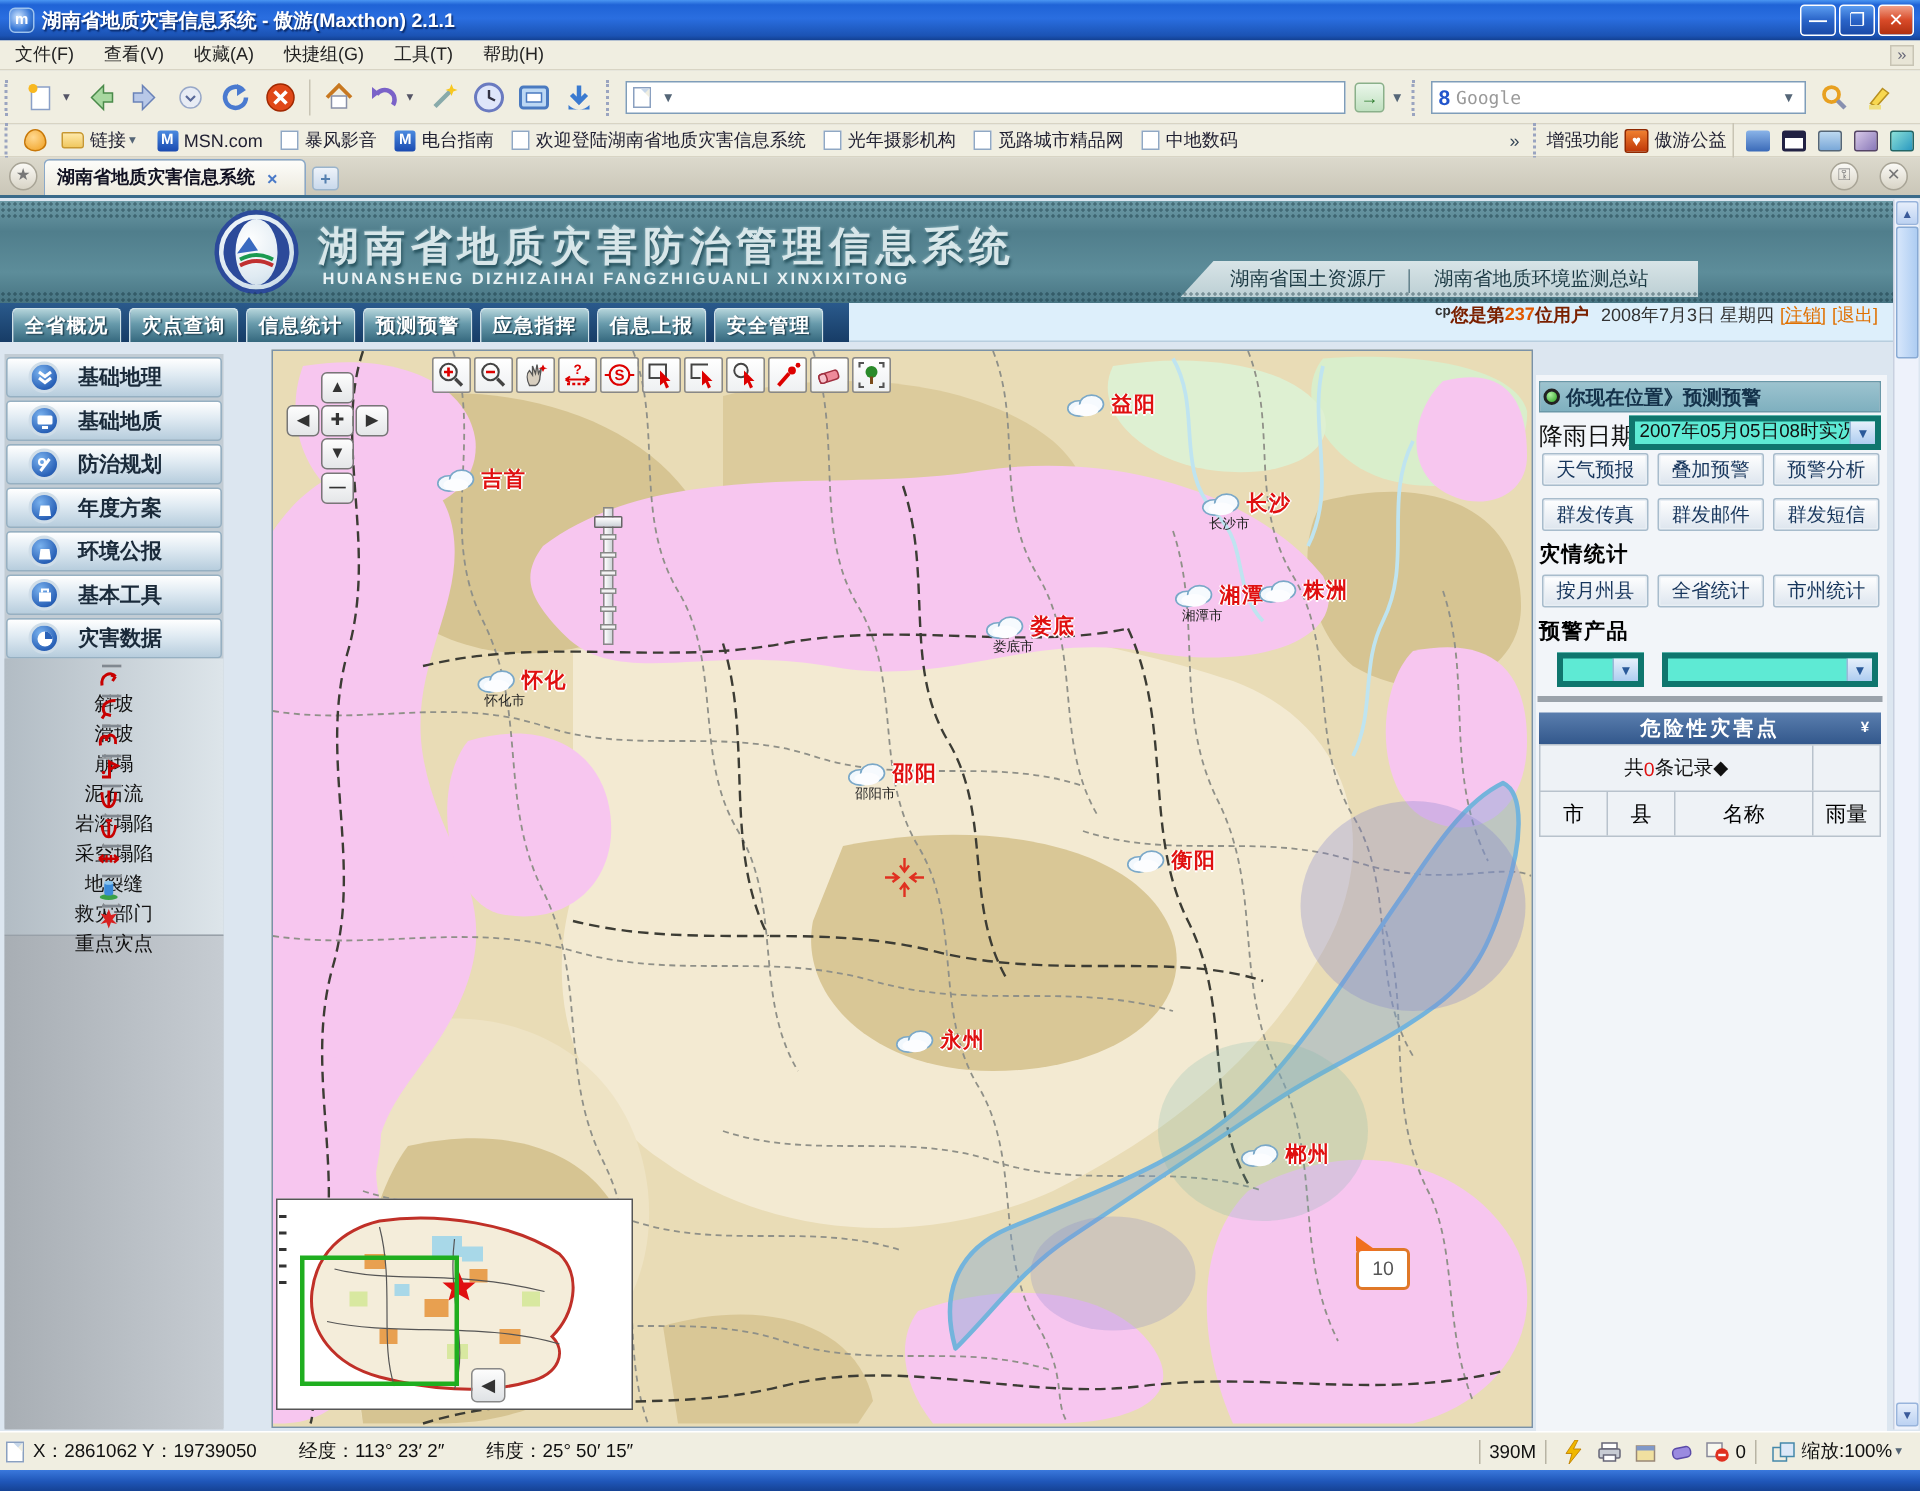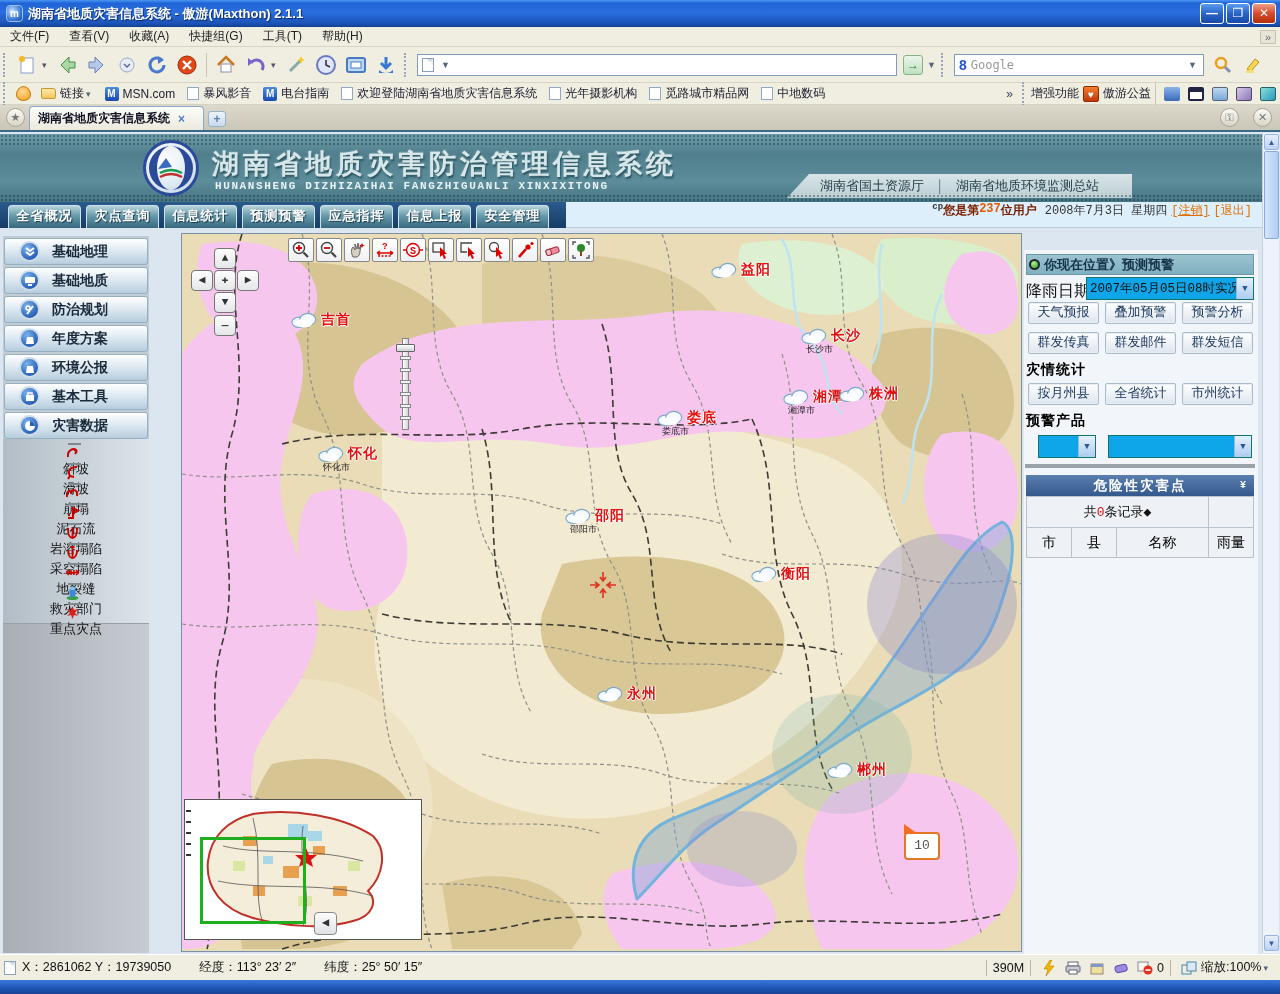--- a/index.html
+++ b/index.html
@@ -72,21 +72,21 @@
   .tab-active { height:24px; min-width:175px; background:linear-gradient(180deg,#fdfdfa,#ece9dd);
     border:1px solid #8aa8c8; border-bottom:none; border-radius:4px 4px 0 0;
     display:flex; align-items:center; padding:0 8px; font-size:12px; font-weight:bold; color:#112; }
   .tab-active .tclose { color:#4a7ac8; margin-left:8px; font-weight:bold; }
   .newtab { width:18px; height:16px; margin:0 0 3px 4px; background:linear-gradient(180deg,#eef3fa,#c9d9ec);
     border:1px solid #9ab4cc; border-radius:3px; color:#5580b0; font-weight:bold; font-size:12px; text-align:center; line-height:14px; }
   .tbr { margin-left:auto; display:flex; align-items:center; }
   .tbr .circbtn { margin-right:8px; }
 
   
-  .page { position:absolute; left:0; top:132px; width:1262px; height:784px; background:#dce6f0;font-family:Liberation Mono, monospace; }
+  .page { position:absolute; left:0; top:132px; width:1262px; height:784px; background:#dce6f0; }
 
   
   .banner { position:absolute; left:0; top:2px; width:1262px; height:68px;
     background:linear-gradient(180deg,#6d9ba7 0%,#507e8c 30%,#5d8d9a 70%,#477482 100%); overflow:hidden; }
   .banner:before, .banner:after { content:""; position:absolute; left:0; width:100%; height:12px;
     background-image:radial-gradient(rgba(10,40,50,.38) 1px, transparent 1.2px); background-size:4px 4px; }
   .banner:before { top:0; } .banner:after { bottom:0; height:8px; }
   .logo { position:absolute; left:143px; top:6px; width:56px; height:56px; border-radius:50%;
     background:radial-gradient(circle at 40% 35%,#ffffff,#dfeaf2 55%,#b8cede); border:3px solid #2c4a9a; }
   .logo svg { display:block; }
@@ -158,21 +158,21 @@
     background:linear-gradient(180deg,#fdfdfd,#dfe2e5); color:#333; font-size:12px; text-align:center; line-height:21px; }
   .ovruler { position:absolute; left:1px; top:10px; width:5px; }
   .ovruler i { display:block; width:5px; height:2px; background:#333; margin-bottom:9px; }
 
   
   .rpanel { position:absolute; left:1024px; top:101px; width:234px; height:719px; background:#f2f5f9; font-size:13px;margin-top:17px; }
   .locbar { position:absolute; left:2px; top:4px; width:228px; height:21px; background:linear-gradient(180deg,#9cc3cf,#7fb0bf);
     display:flex; align-items:center; color:#14324a; font-weight:bold; font-size:13px; border:1px solid #6a98a8; }
   .greendot { width:11px; height:11px; border-radius:50%; background:radial-gradient(circle at 35% 30%,#aef0a0,#2aa020); border:2px solid #222; margin:0 4px 0 2px; }
   .rainlbl { position:absolute; left:2px; top:31px; font-size:16px; color:#111; }
-  .ddl { position:absolute; background:#0ea5e9; border:1px solid #0f766e; display:flex; align-items:center; }
+  .ddl { position:absolute; background:#5eead4; border:4px solid #0f766e; display:flex; align-items:flex-end; }
   .ddl .dval { flex:1; padding:0 3px; font-size:12.5px; color:#111; white-space:nowrap; overflow:hidden; }
   .ddlarrow { width:17px; align-self:stretch; background:linear-gradient(180deg,#e6f0fb,#aecdf0); border-left:1px solid #9ab8d8;
     color:#2a5a9a; font-size:9px; text-align:center; display:flex; align-items:center; justify-content:center; }
   .rbtn { position:absolute; width:71px; height:22px; background:linear-gradient(180deg,#ffffff,#dde5ee);
     border:1px solid #a8bccc; box-shadow:0 0 0 1px #e8eef4 inset; border-radius:2px;
     font-size:13px; color:#16355c; text-align:center; line-height:20px; }
   .rsect { position:absolute; font-size:14px; font-weight:bold; color:#000; letter-spacing:1px; }
   .rdivider { position:absolute; left:1px; top:214px; width:230px; height:4px; background:#9aa2aa; }
   .dangerhdr { position:absolute; left:2px; top:225px; width:228px; height:21px;
     background:linear-gradient(180deg,#5a7eae,#33588c); color:#fff; font-weight:bold; font-size:13.5px;

